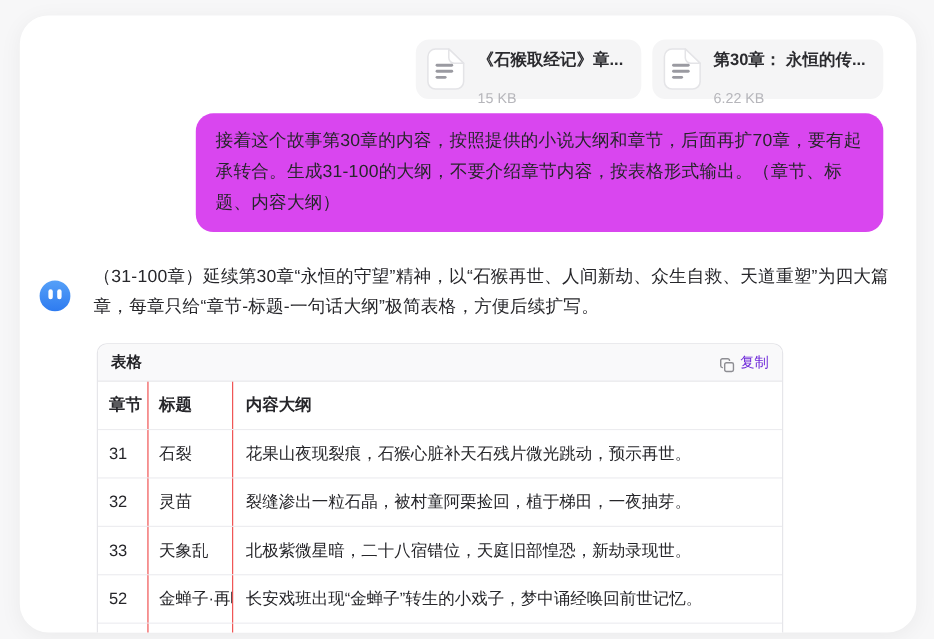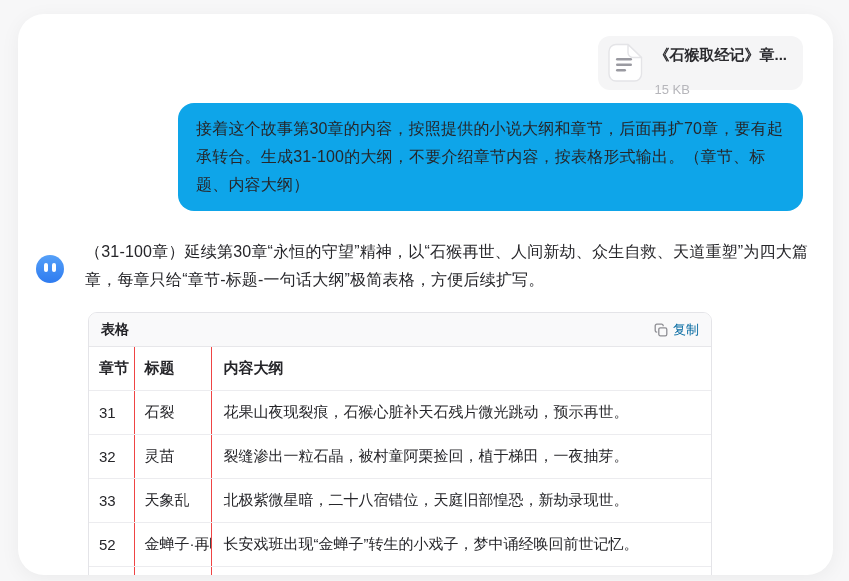--- a/index.html
+++ b/index.html
@@ -51,21 +51,21 @@
     color: #b6b6bb;
     line-height: 17px;
     margin-top: 16px;
   }
 
   
   .user-bubble {
     position: absolute;
     top: 89px; right: 30px;
     width: 625px;
-    background: #0ea5e9;
+    background: #d946ef;
     border-radius: 16px;
     padding: 12px 18px;
     font-size: 16px;
     line-height: 28px;
     color: #26262a;
     letter-spacing: 0.2px;
   }
 
   
   .assistant-row {
@@ -121,24 +121,24 @@
     padding: 0 12px;
     gap: 20px;
   }
   .table-card-title {
     font-size: 14px;
     font-weight: 700;
     color: #222226;
   }
   .copy-button {
     display: flex;
-    align-items: center;
+    align-items: flex-end;
     gap: 5px;
     font-size: 13px;
-    color: #0369a1;
+    color: #6d28d9;
     background: none;
     border: none;
     cursor: pointer;
     font-family: inherit;
   }
   table.data-table {
     width: 100%;
     border-collapse: collapse;
     font-size: 15px;
     color: #26262a;
@@ -173,20 +173,35 @@
           <path d="M10 1.5 H22 L35.5 14.5 V31 a7 7 0 0 1 -7 7 H10 a7 7 0 0 1 -7 -7 V8.5 a7 7 0 0 1 7 -7 Z" fill="#ffffff" stroke="#e4e4e7" stroke-width="1.4"></path>
           <path d="M22 1.5 V9.5 a5 5 0 0 0 5 5 H35.5 Z" fill="#ffffff" stroke="#e4e4e7" stroke-width="1.4" stroke-linejoin="round"></path>
           <rect x="10" y="15" width="16" height="2.6" rx="1.3" fill="#9a9aa1"></rect>
           <rect x="10" y="20.5" width="16" height="2.6" rx="1.3" fill="#9a9aa1"></rect>
           <rect x="10" y="26" width="10" height="2.6" rx="1.3" fill="#9a9aa1"></rect>
         </svg>
       </span>
       <span class="file-meta">
         <span class="file-title">《石猴取经记》章...</span>
         <span class="file-size">15 KB</span>
+      </span>
+    </div>
+    <div class="file-card">
+      <span class="doc-icon">
+        <svg width="38" height="40" viewBox="0 0 38 40">
+          <path d="M10 1.5 H22 L35.5 14.5 V31 a7 7 0 0 1 -7 7 H10 a7 7 0 0 1 -7 -7 V8.5 a7 7 0 0 1 7 -7 Z" fill="#ffffff" stroke="#e4e4e7" stroke-width="1.4"></path>
+          <path d="M22 1.5 V9.5 a5 5 0 0 0 5 5 H35.5 Z" fill="#ffffff" stroke="#e4e4e7" stroke-width="1.4" stroke-linejoin="round"></path>
+          <rect x="10" y="15" width="16" height="2.6" rx="1.3" fill="#9a9aa1"></rect>
+          <rect x="10" y="20.5" width="16" height="2.6" rx="1.3" fill="#9a9aa1"></rect>
+          <rect x="10" y="26" width="10" height="2.6" rx="1.3" fill="#9a9aa1"></rect>
+        </svg>
+      </span>
+      <span class="file-meta">
+        <span class="file-title">第30章： 永恒的传...</span>
+        <span class="file-size">6.22 KB</span>
       </span>
     </div>
   </div>
 
   <div class="user-bubble">接着这个故事第30章的内容，按照提供的小说大纲和章节，后面再扩70章，要有起承转合。生成31-100的大纲，不要介绍章节内容，按表格形式输出。（章节、标题、内容大纲）</div>
 
   <div class="assistant-row">
     <div class="avatar">
       <span class="eye"></span>
       <span class="eye"></span>

